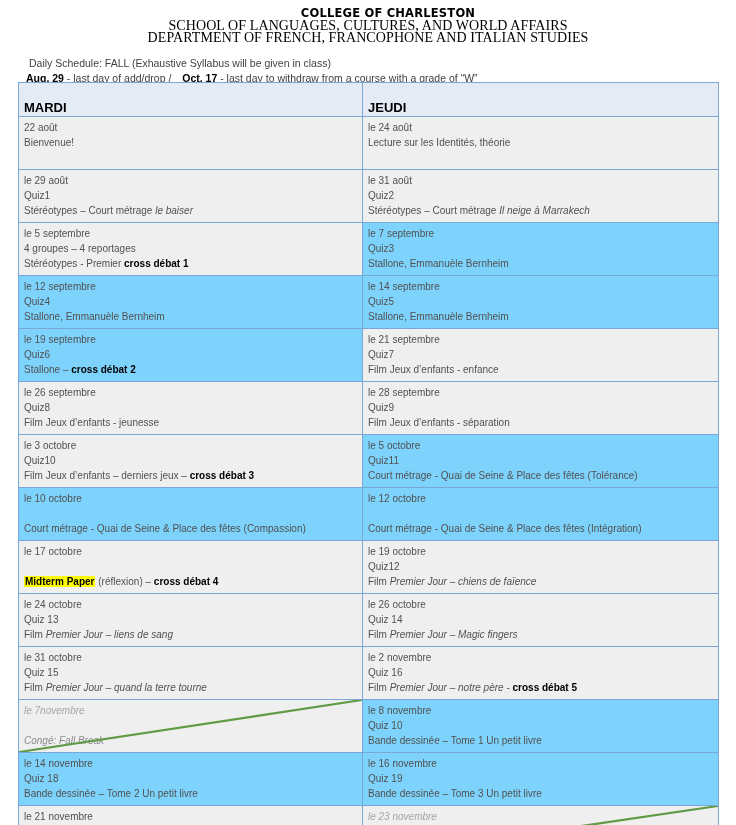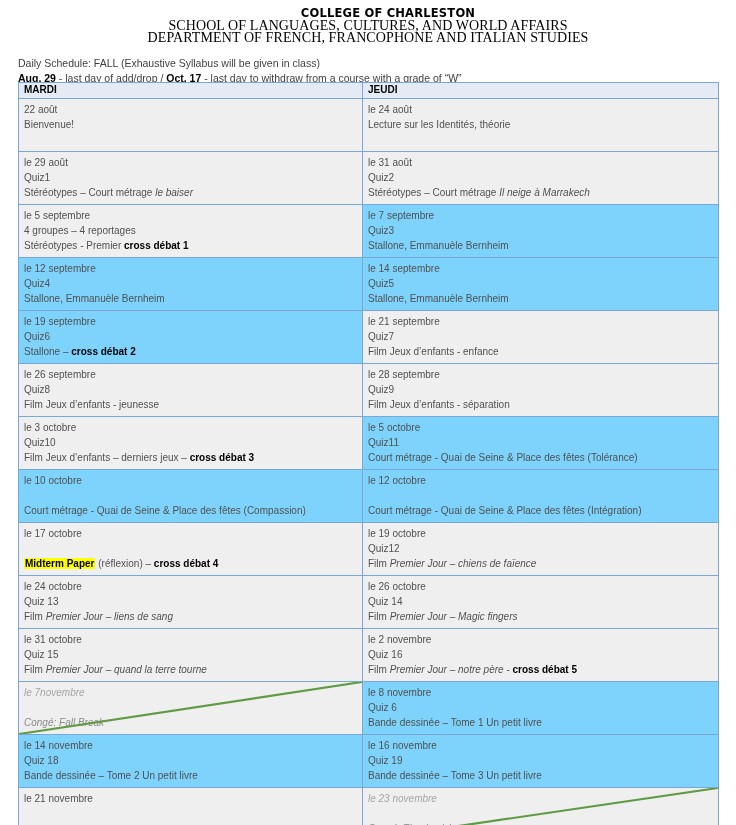--- a/index.html
+++ b/index.html
@@ -34,35 +34,36 @@
   .dept-line {
     font-family: "Liberation Serif", serif;
     font-size: 14px;
     color: #000;
     line-height: 12px;
     letter-spacing: 0.1px;
   }
 
   
   .intro {
-    margin: 12px 0 0 18px;
+    margin: 12px 0 0 29px;
     font-size: 10.5px;
     color: #3f3f3f;
     line-height: 14px;
   }
   .intro-line2 {
     margin: 1px 0 0 18px;
     font-size: 10.5px;
     color: #3f3f3f;
     line-height: 14px;
   }
   .intro-line2 .dt {
     font-weight: bold;
     color: #000;
     text-decoration: underline;
+    margin-left: 8px;
   }
 
   
   .sched-wrap {
     position: absolute;
     left: 18px;
     top: 82px;
     width: 700px;
   }
   table.sched {
@@ -80,22 +81,22 @@
     font-size: 10px;
     line-height: 15px;
     color: #515151;
     position: relative;
     overflow: hidden;
   }
   tr.hdr td {
     background: #e4ebf5;
     color: #000;
     font-weight: bold;
-    font-size: 10px;
-    padding: 0 5px 2px 5px;
+    font-size: 13px;
+    padding: 18px 5px 2px 5px;
     line-height: 13px;
     height: 13px;
   }
   td.bg-gray { background: #efefef; }
   td.bg-yellow { background: #7dd3fc; }
 
   .ln { display: block; white-space: nowrap; }
   .ln.spacer { height: 15px; }
   em, .it { font-style: italic; }
   .bd-dark { font-weight: bold; color: #000; }
@@ -287,21 +288,21 @@
           <td class="bg-gray">
             <span class="ln muted-it">le 7novembre</span>
             <span class="ln spacer"></span>
             <span class="conge">Congé: Fall Break</span>
             <svg class="diag" preserveAspectRatio="none" viewBox="0 0 100 100">
               <line x1="0" y1="100" x2="100" y2="0" vector-effect="non-scaling-stroke"></line>
             </svg>
           </td>
           <td class="bg-yellow">
             <span class="ln">le 8 novembre</span>
-            <span class="ln">Quiz 6</span>
+            <span class="ln">Quiz 10</span>
             <span class="ln"><span>Bande dessinée – Tome 1  Un petit livre</span></span>
           </td>
         </tr>
         <tr>
           <td class="bg-yellow">
             <span class="ln">le 14 novembre</span>
             <span class="ln">Quiz 18</span>
             <span class="ln"><span>Bande dessinée – Tome 2  Un petit livre</span></span>
           </td>
           <td class="bg-yellow">

